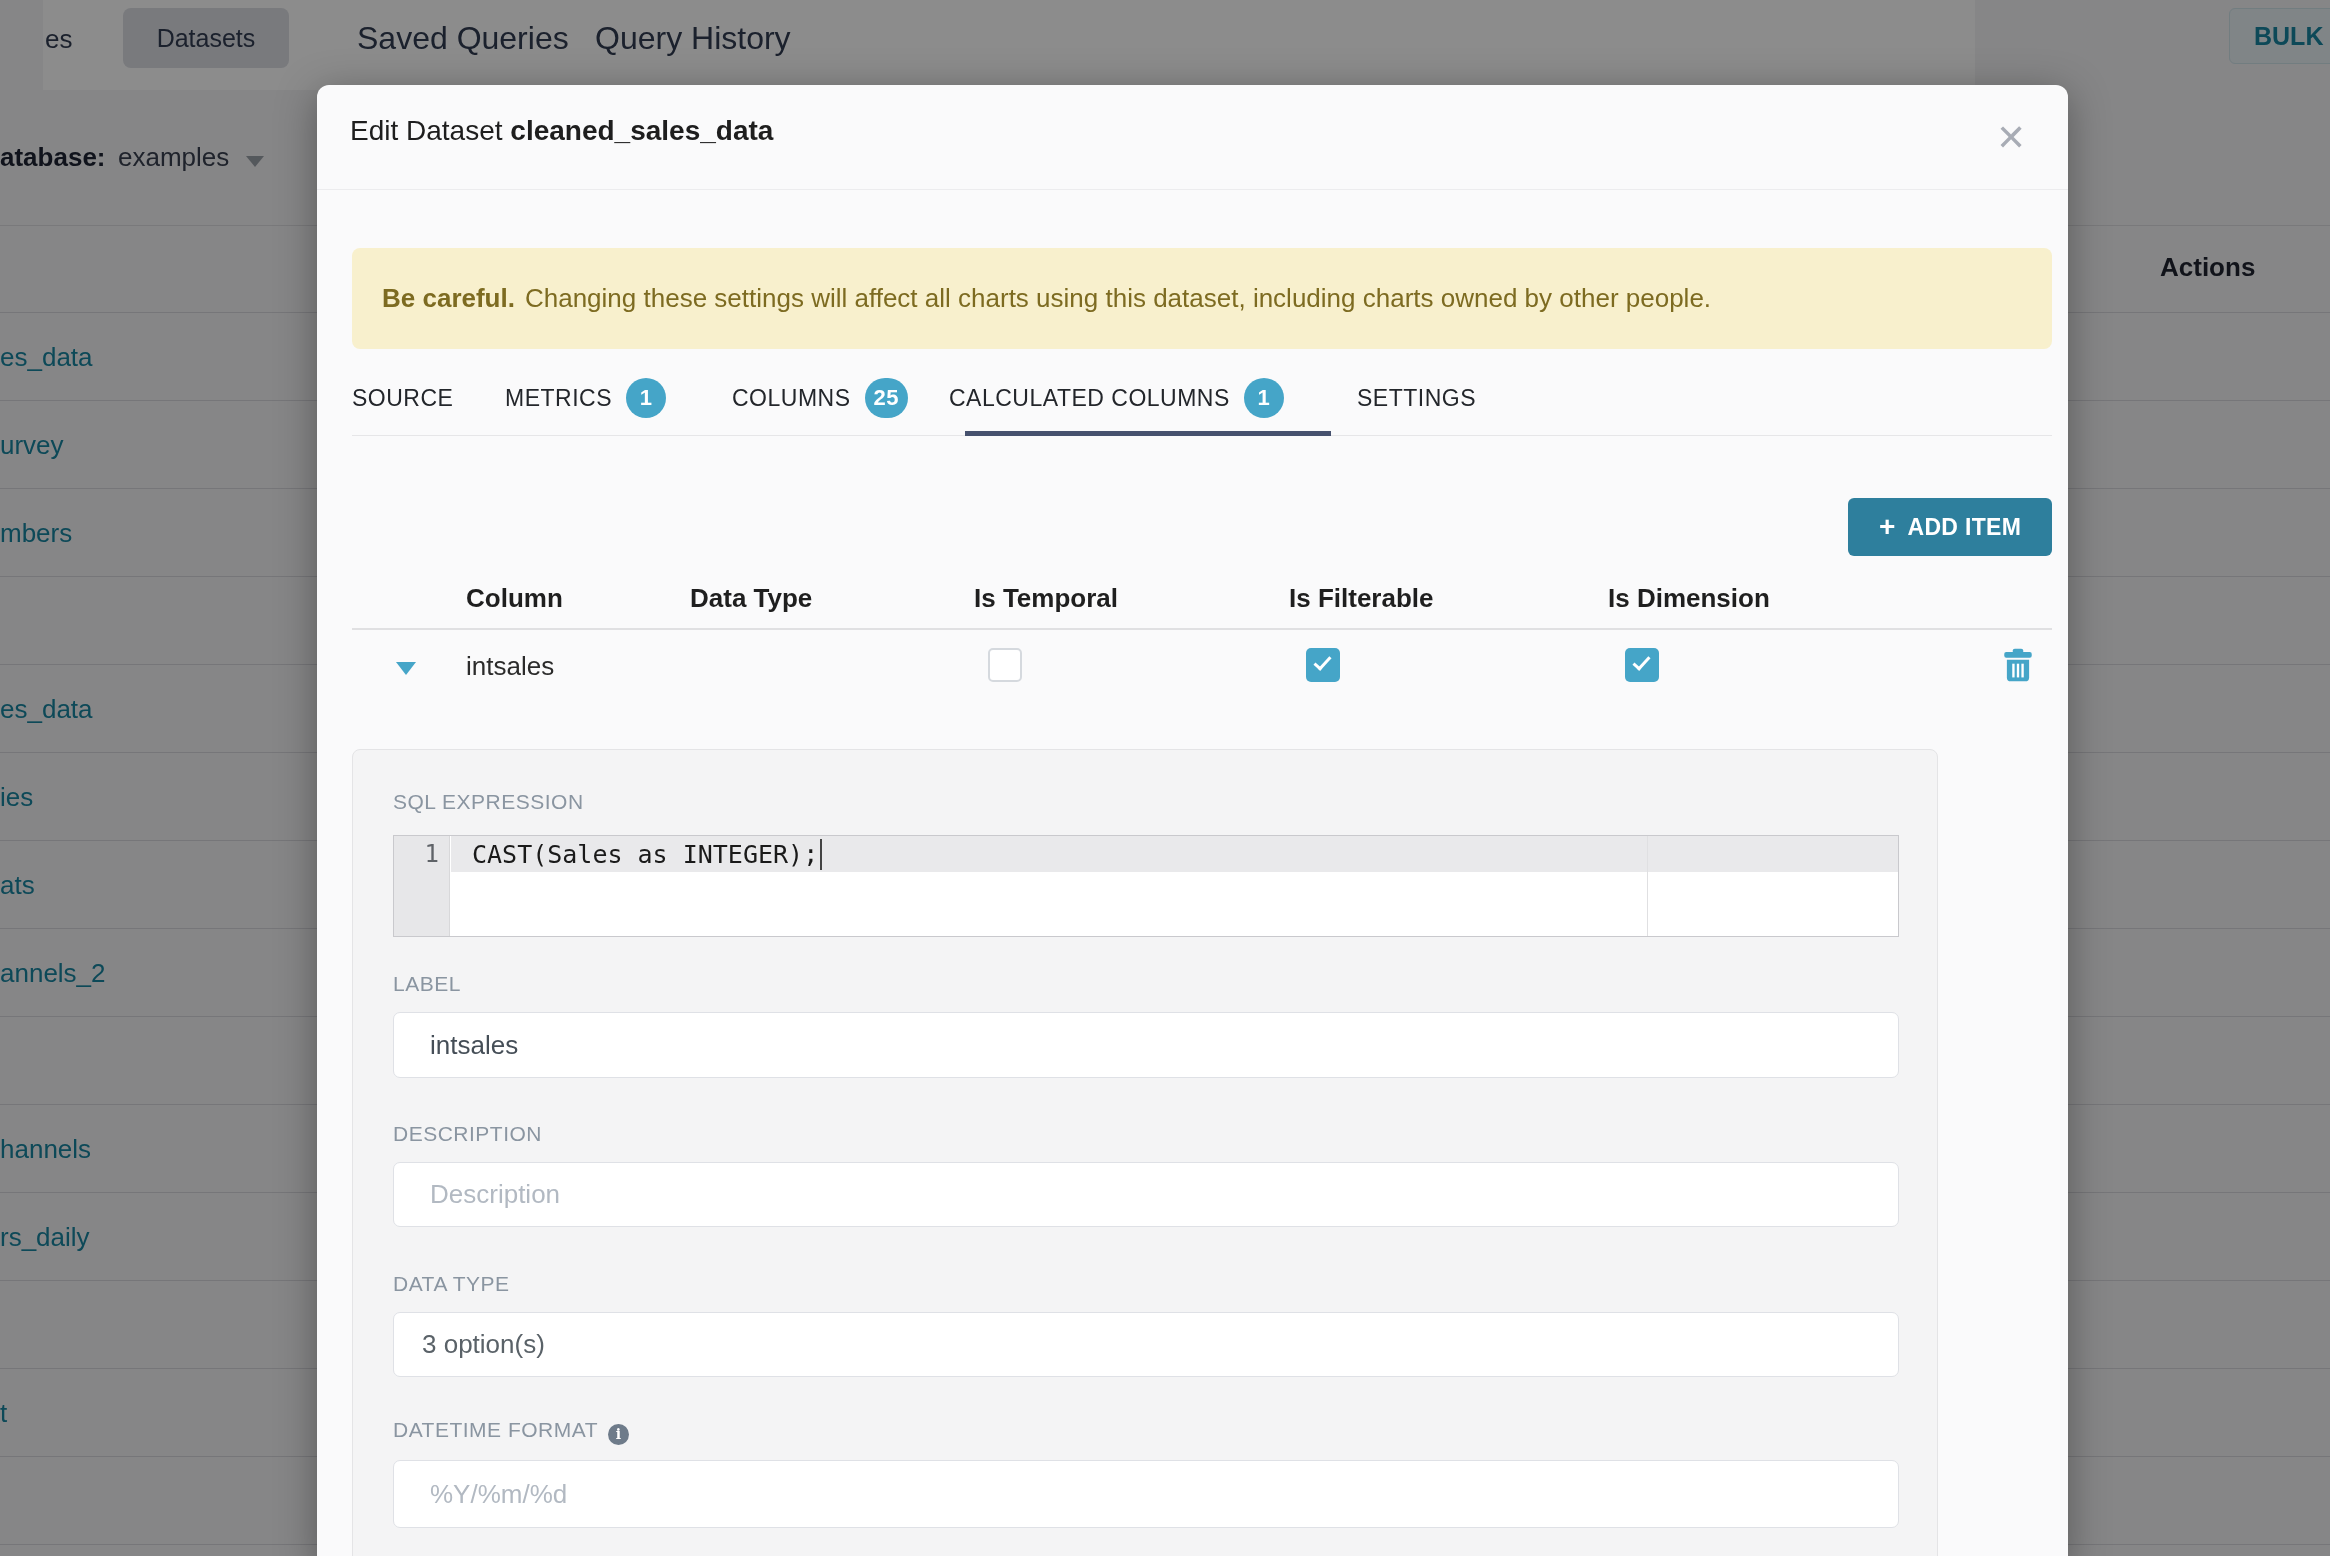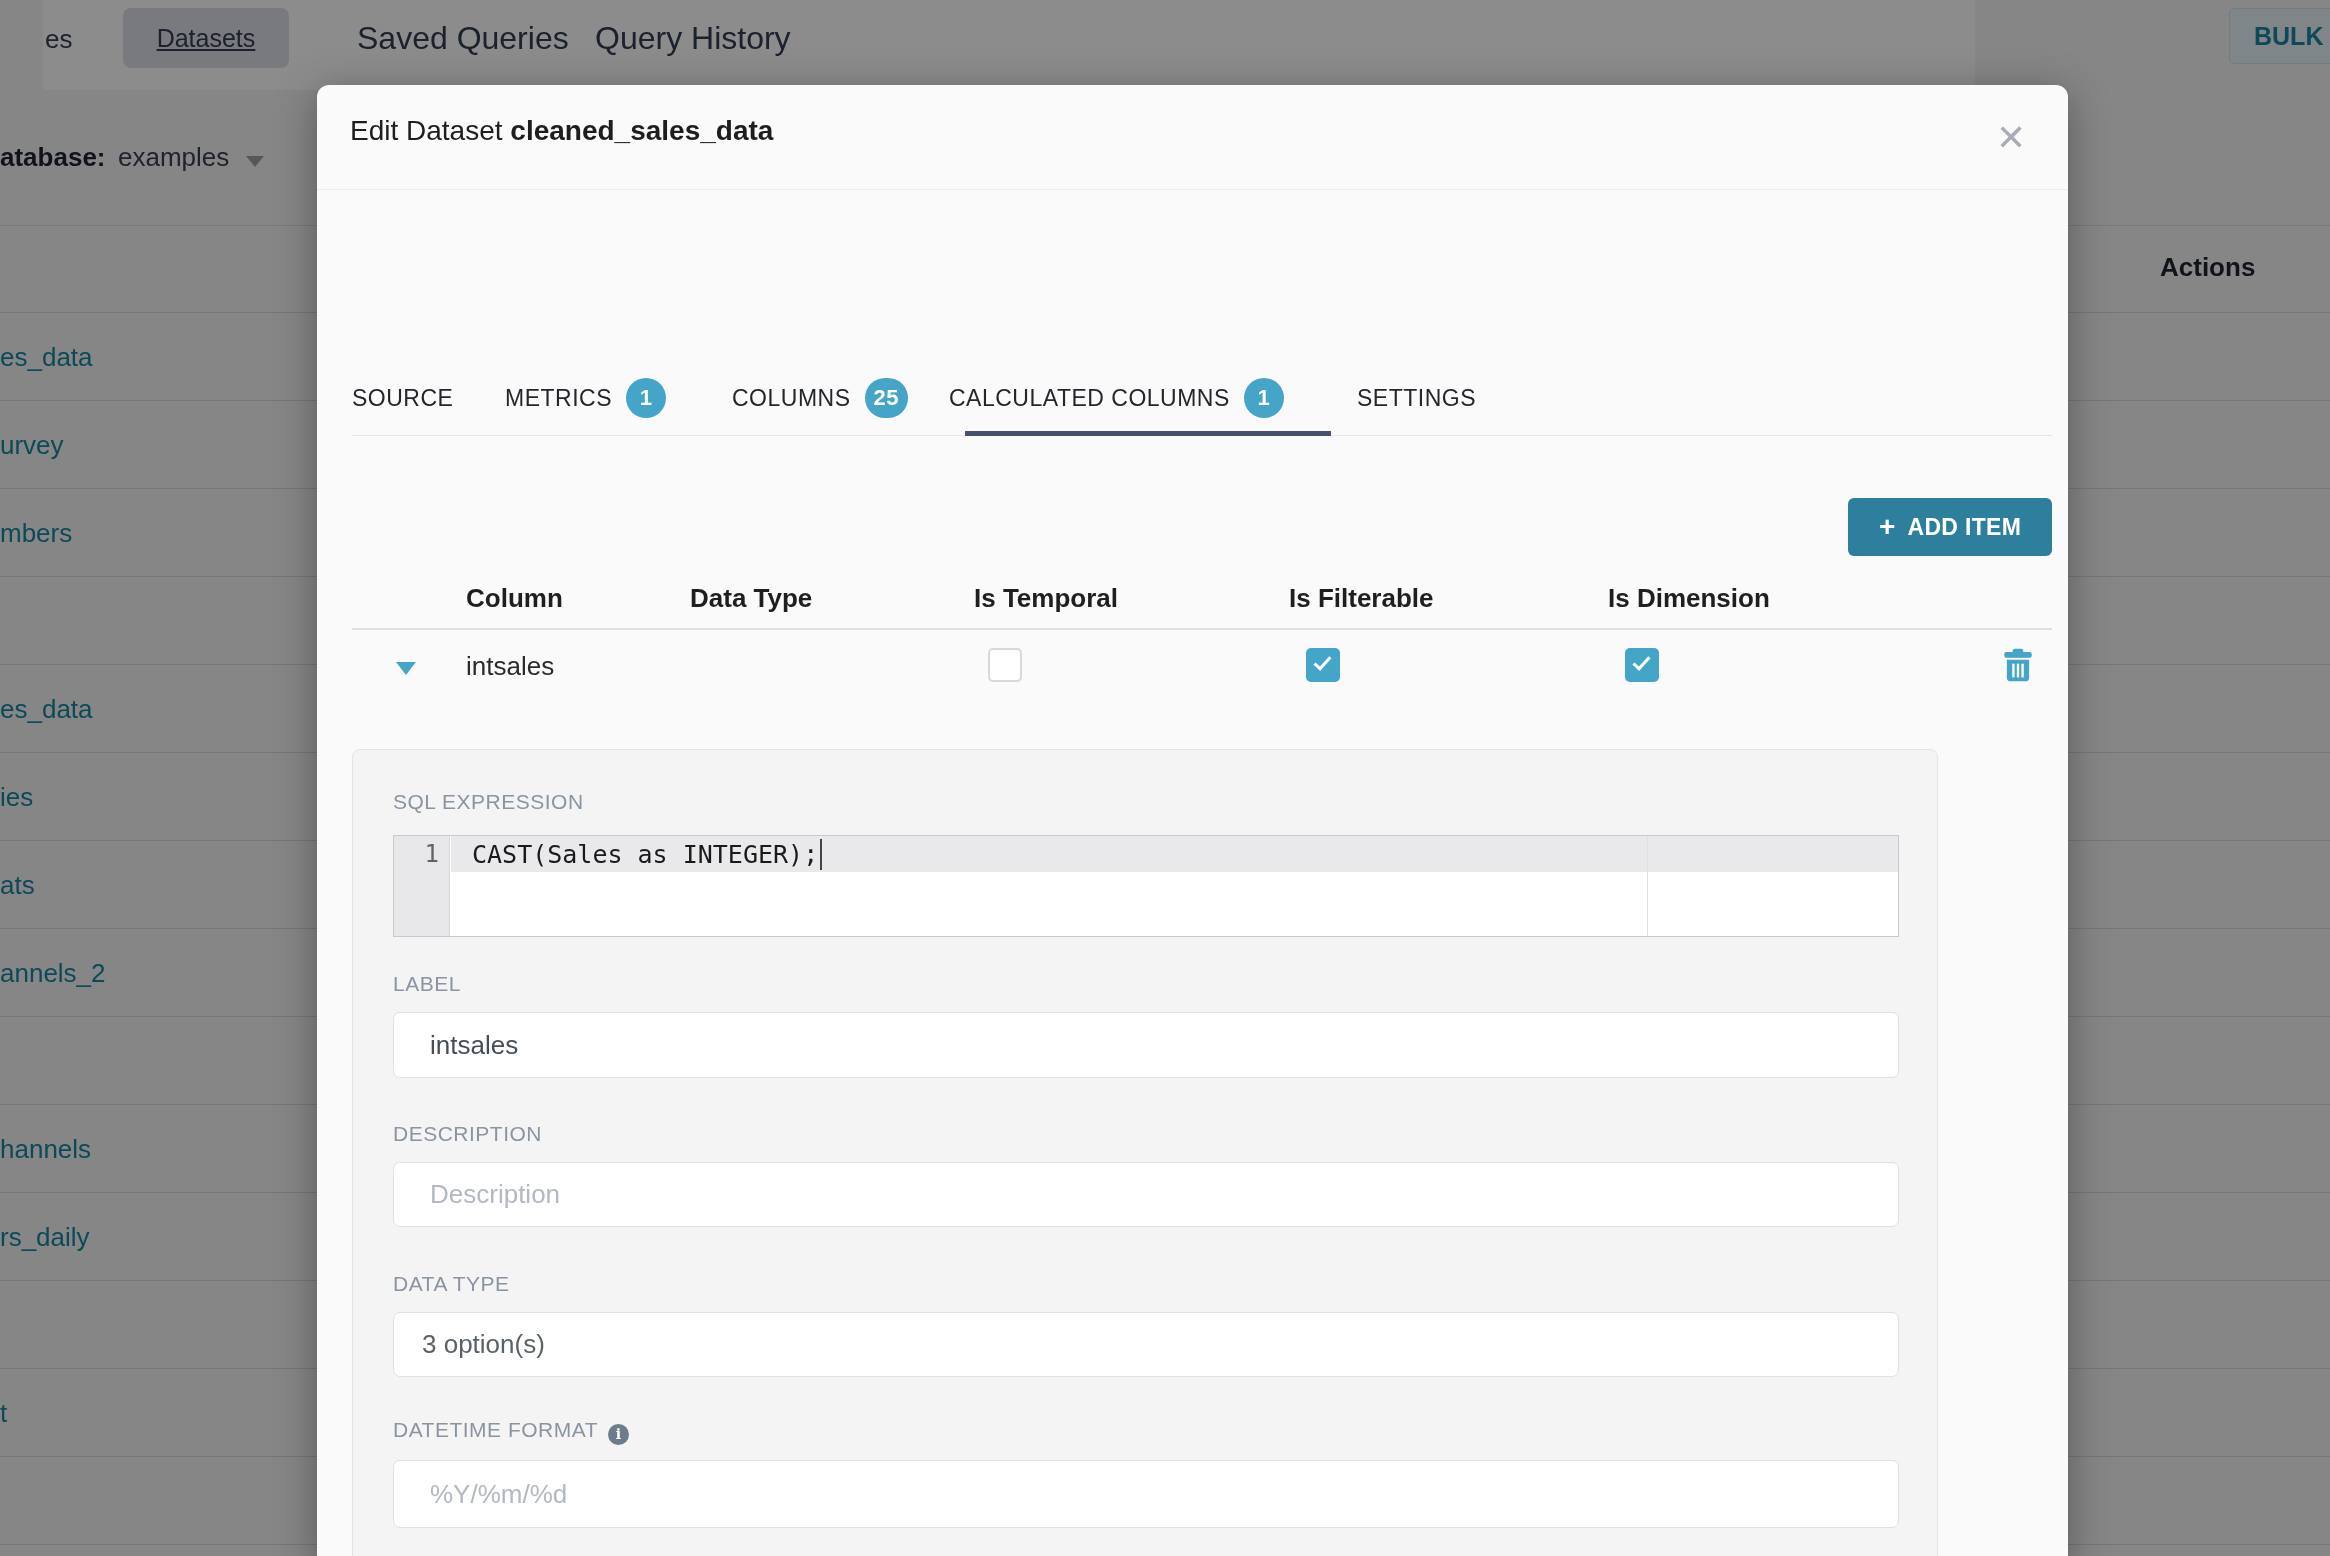--- a/index.html
+++ b/index.html
@@ -7,21 +7,21 @@
   .screen {
     position:relative; width:2330px; height:1556px; overflow:hidden;
     font-family:"Liberation Sans", sans-serif; background:#f4f4f6;
   }
 
   
   .nav { position:absolute; left:0; top:0; width:1932px; height:90px; background:#ffffff;margin-left:43px; }
   .nav-trunc { position:absolute; left:2px; top:24px; font-size:26px; color:#323c52; }
   .nav-pill { position:absolute; left:80px; top:8px; width:166px; height:60px; background:#dcdee3;
               border-radius:8px; display:flex; align-items:center; justify-content:center;
-              font-size:25px; color:#323c52;text-decoration:underline; }
+              font-size:25px; color:#323c52; }
   .nav-item { position:absolute; top:8px; height:60px; display:flex; align-items:center;
               font-size:32px; color:#323c52; }
   .bulk-btn { position:absolute; left:2186px; top:8px; width:160px; height:56px; background:#e9f2f6;
               border:1px solid #cfe3ea; border-radius:6px; display:flex; align-items:center;
               padding-left:24px; font-size:25px; font-weight:bold; color:#1985a0; white-space:nowrap; }
   .filter-row { position:absolute; left:0; top:120px; width:330px; height:80px; }
   .db-label { position:absolute; left:0; top:22px; font-size:26px; font-weight:bold; color:#1e2433; }
   .db-value { position:absolute; left:118px; top:22px; font-size:26px; color:#394050; }
   .db-caret { position:absolute; left:246px; top:36px; width:0; height:0;
               border-left:9px solid transparent; border-right:9px solid transparent; border-top:11px solid #9aa0a8; }
@@ -173,20 +173,24 @@
 
   <div class="modal">
     <div class="modal-header">
       <div class="modal-title">
         <span>Edit Dataset</span>
         <b>cleaned_sales_data</b>
       </div>
       <div class="close-btn">✕</div>
     </div>
 
+    <div class="banner">
+      <b>Be careful.</b>
+      <span>Changing these settings will affect all charts using this dataset, including charts owned by other people.</span>
+    </div>
 
     <div class="tab" style="left:35px;">
       <span>SOURCE</span>
     </div>
     <div class="tab" style="left:188px;">
       <span>METRICS</span>
       <span class="badge">1</span>
     </div>
     <div class="tab" style="left:415px;">
       <span>COLUMNS</span>

